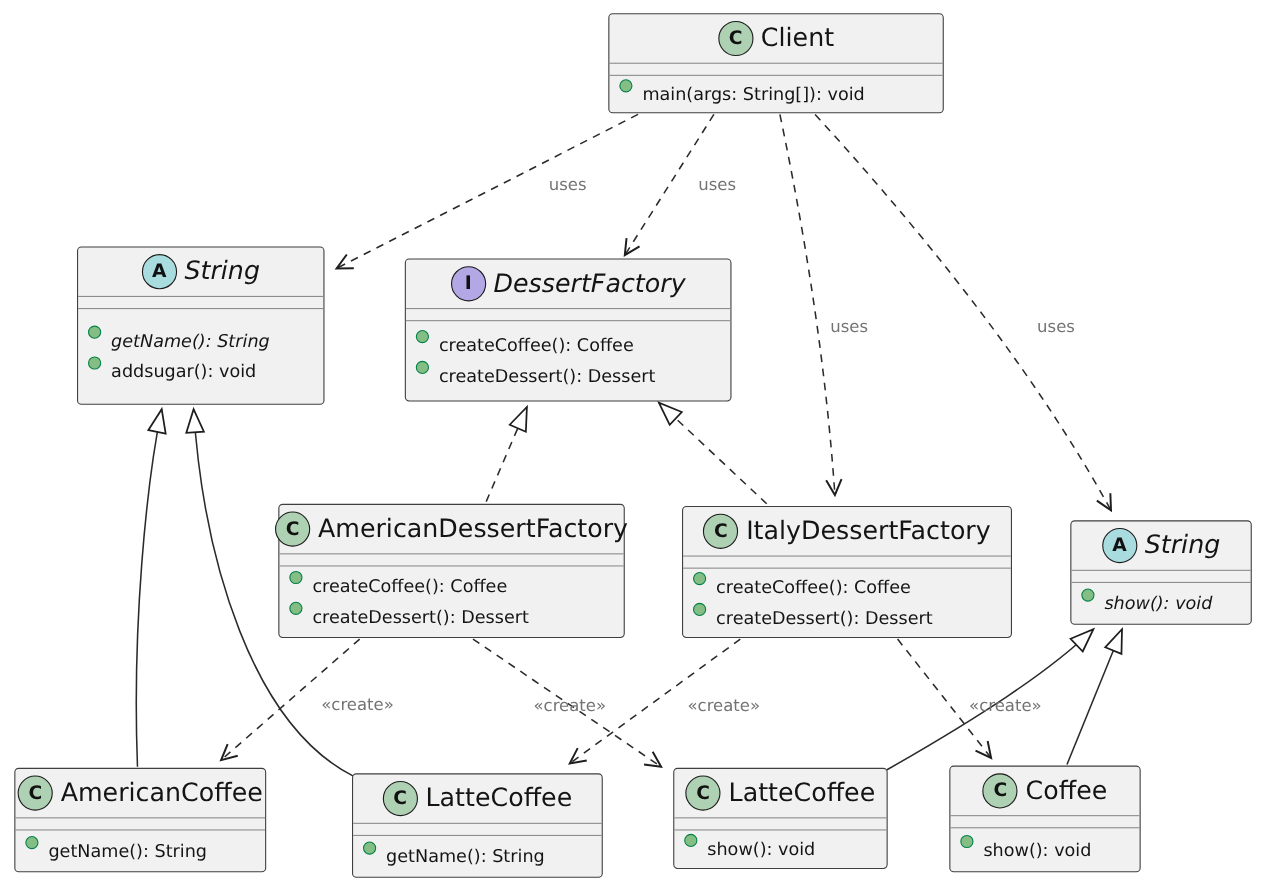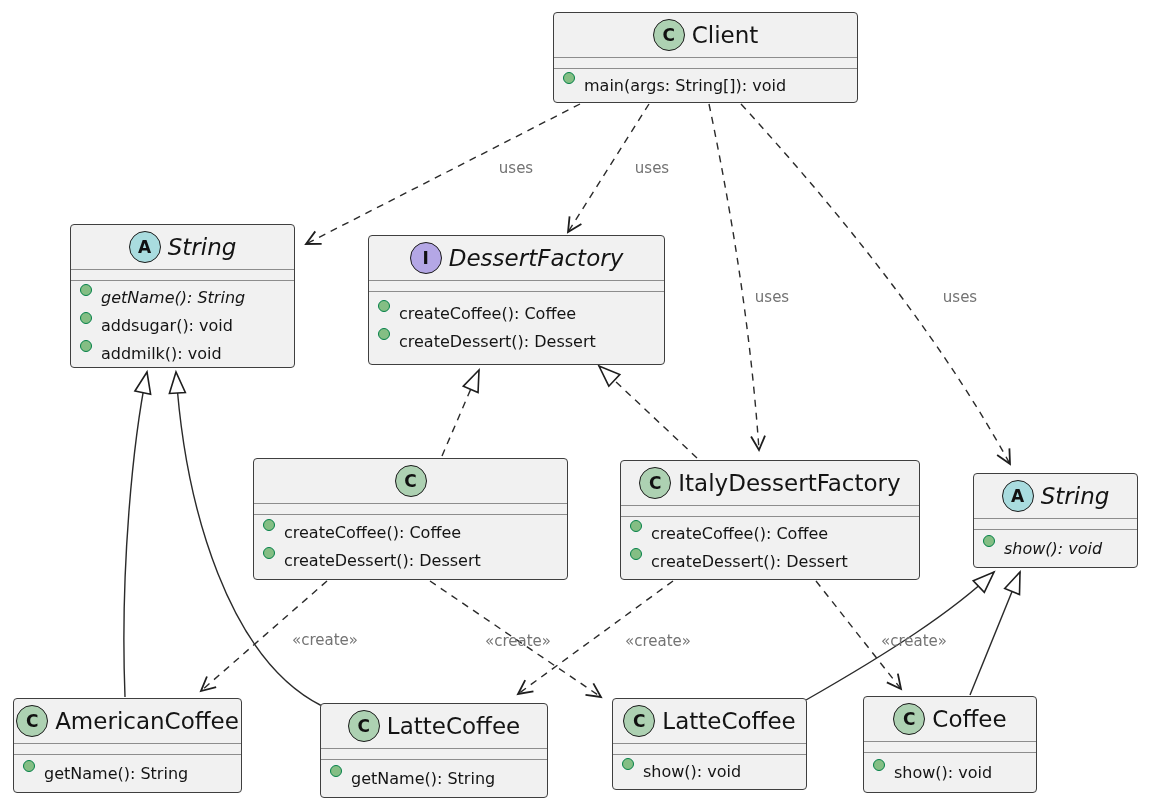--- a/index.html
+++ b/index.html
@@ -97,24 +97,20 @@
     <div class="attr-strip"></div>
     <div class="methods">
       <div class="method">
         <span class="dot"></span>
         <span class="it">getName(): String</span>
       </div>
       <div class="method">
         <span class="dot"></span>
         <span>addsugar(): void</span>
       </div>
-      <div class="method">
-        <span class="dot"></span>
-        <span>addmilk(): void</span>
-      </div>
     </div>
   </div>
 
   <div class="uml-box" style="left:368px;top:235px;width:297px;height:130px;">
     <div class="uml-head">
       <span class="badge badge-i">I</span>
       <span class="cls-name it">DessertFactory</span>
     </div>
     <div class="attr-strip"></div>
     <div class="methods">
@@ -125,20 +121,21 @@
       <div class="method">
         <span class="dot"></span>
         <span>createDessert(): Dessert</span>
       </div>
     </div>
   </div>
 
   <div class="uml-box" style="left:253px;top:458px;width:315px;height:122px;">
     <div class="uml-head">
       <span class="badge badge-c">C</span>
+      <span class="cls-name">AmericanDessertFactory</span>
     </div>
     <div class="attr-strip"></div>
     <div class="methods">
       <div class="method">
         <span class="dot"></span>
         <span>createCoffee(): Coffee</span>
       </div>
       <div class="method">
         <span class="dot"></span>
         <span>createDessert(): Dessert</span>

